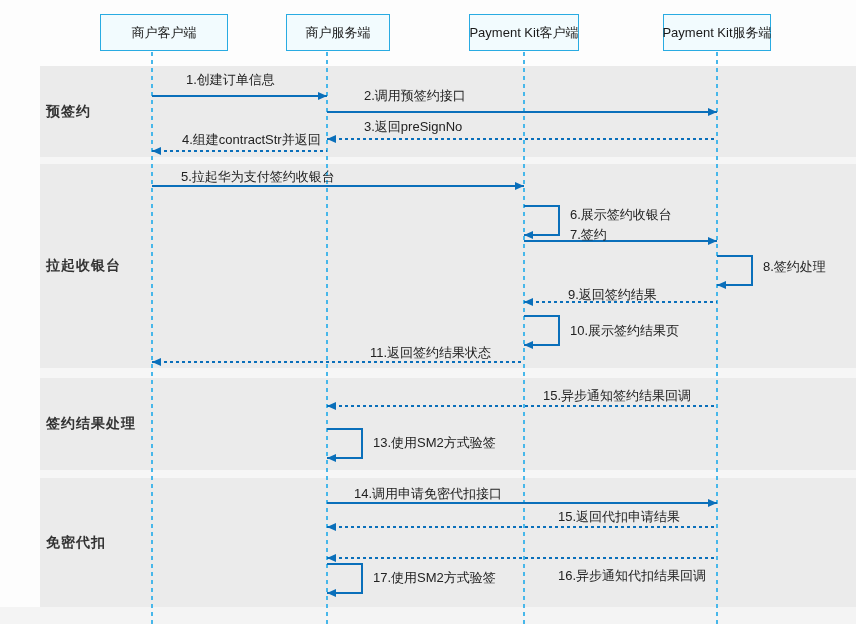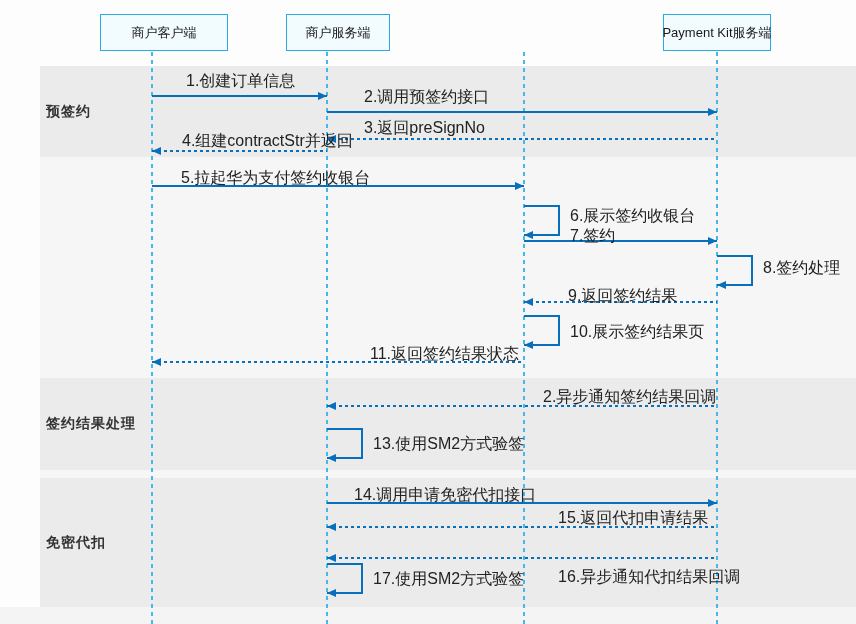--- a/index.html
+++ b/index.html
@@ -14,42 +14,46 @@
     background:repeating-linear-gradient(180deg,#47b7ea 0,#47b7ea 4px,transparent 4px,transparent 8px);}
   .actor-box{position:absolute;top:14px;height:37px;border:1px solid #29abe2;background:#f2fbfe;
     display:flex;align-items:center;justify-content:center;font-size:13px;color:#1a1a1a;
     box-sizing:border-box;white-space:nowrap;}
   .msg-line{position:absolute;height:2px;background:#0a6fba;}
   .msg-line.dashed{background:repeating-linear-gradient(90deg,#0a6fba 0,#0a6fba 3px,transparent 3px,transparent 6px);}
   .arrow-head{position:absolute;width:0;height:0;border-top:4px solid transparent;border-bottom:4px solid transparent;}
   .arrow-head.right{border-left:9px solid #0a6fba;}
   .arrow-head.left{border-right:9px solid #0a6fba;}
   .self-box{position:absolute;width:36px;height:31px;border:2px solid #0a6fba;border-left:none;box-sizing:border-box;}
-  .msg-label{position:absolute;font-size:16px;color:#222;white-space:nowrap;}
+  .msg-label{position:absolute;font-size:13px;color:#222;white-space:nowrap;}
 </style>
 </head>
 <body>
 
 <div id="diagram">
   <div class="area"></div>
   <div class="bottom-strip"></div>
 <div class="band" style="top: 66px; height: 91px;">
       <div class="band-label">预签约</div>
+    </div>
+    <div class="band" style="top: 164px; height: 204px;">
+      <div class="band-label">拉起收银台</div>
     </div>
     <div class="band" style="top: 478px; height: 129px;">
       <div class="band-label">免密代扣</div>
     </div>
     <div class="band" style="top: 378px; height: 92px;">
       <div class="band-label">签约结果处理</div>
     </div>
     <div class="lifeline" style="left: 151px;"></div>
     <div class="actor-box" style="left: 100px; width: 128px;">商户客户端</div>
     <div class="lifeline" style="left: 326px;"></div>
     <div class="actor-box" style="left: 286px; width: 104px;">商户服务端</div>
     <div class="lifeline" style="left: 523px;"></div>
+    <div class="actor-box" style="left: 469px; width: 110px;">Payment Kit客户端</div>
     <div class="lifeline" style="left: 716px;"></div>
     <div class="actor-box" style="left: 663px; width: 108px;">Payment Kit服务端</div>
     <div class="msg-line" style="left: 152px; width: 175px; top: 95px;"></div>
     <div class="arrow-head right" style="top: 92px; left: 318px;"></div>
     <div class="msg-label" style="left: 186px; top: 71px;">1.创建订单信息</div>
     <div class="msg-line" style="left: 327px; width: 390px; top: 111px;"></div>
     <div class="arrow-head right" style="top: 108px; left: 708px;"></div>
     <div class="msg-label" style="left: 364px; top: 87px;">2.调用预签约接口</div>
     <div class="msg-line dashed" style="left: 327px; width: 390px; top: 138px;"></div>
     <div class="arrow-head left" style="top: 135px; left: 327px;"></div>
@@ -73,21 +77,21 @@
     <div class="arrow-head left" style="top: 298px; left: 524px;"></div>
     <div class="msg-label" style="left: 568px; top: 286px;">9.返回签约结果</div>
     <div class="self-box" style="left: 524px; top: 315px;"></div>
     <div class="arrow-head left" style="left: 524px; top: 341px;"></div>
     <div class="msg-label" style="left: 570px; top: 322px;">10.展示签约结果页</div>
     <div class="msg-line dashed" style="left: 152px; width: 372px; top: 361px;"></div>
     <div class="arrow-head left" style="top: 358px; left: 152px;"></div>
     <div class="msg-label" style="left: 370px; top: 344px;">11.返回签约结果状态</div>
     <div class="msg-line dashed" style="left: 327px; width: 390px; top: 405px;"></div>
     <div class="arrow-head left" style="top: 402px; left: 327px;"></div>
-    <div class="msg-label" style="left: 543px; top: 387px;">2.异步通知签约结果回调</div>
+    <div class="msg-label" style="left: 543px; top: 387px;">15.异步通知签约结果回调</div>
     <div class="self-box" style="left: 327px; top: 428px;"></div>
     <div class="arrow-head left" style="left: 327px; top: 454px;"></div>
     <div class="msg-label" style="left: 373px; top: 434px;">13.使用SM2方式验签</div>
     <div class="msg-line" style="left: 327px; width: 390px; top: 502px;"></div>
     <div class="arrow-head right" style="top: 499px; left: 708px;"></div>
     <div class="msg-label" style="left: 354px; top: 485px; text-align: right;">14.调用申请免密代扣接口</div>
     <div class="msg-line dashed" style="left: 327px; width: 390px; top: 526px;"></div>
     <div class="arrow-head left" style="top: 523px; left: 327px;"></div>
     <div class="msg-label" style="left: 558px; top: 508px;">15.返回代扣申请结果</div>
     <div class="msg-line dashed" style="left: 327px; width: 390px; top: 557px;"></div>

